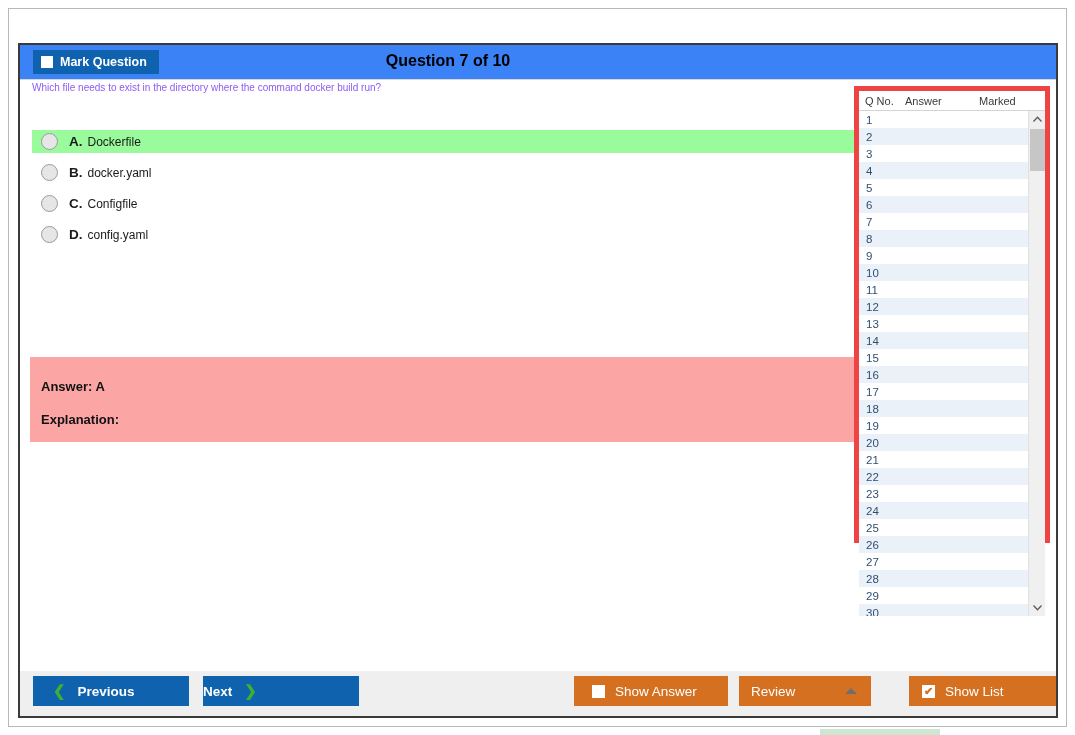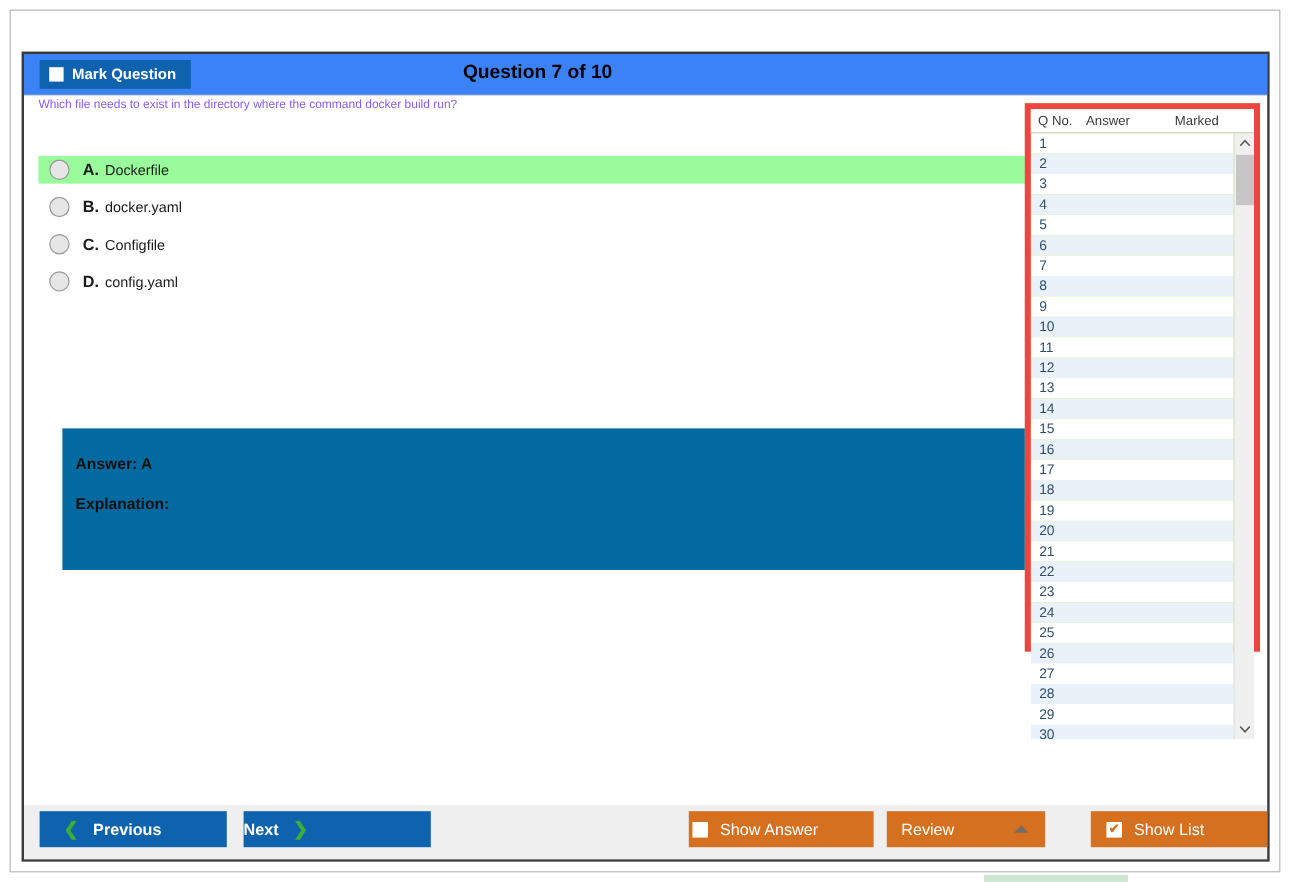--- a/index.html
+++ b/index.html
@@ -147,23 +147,23 @@
     color: #1a1a1a;
     margin-right: 5px;
   }
   .opt-text {
     font-size: 12px;
     color: #1a1a1a;
   }
 
   .answer-panel {
     position: absolute;
-    left: 32px; top: 277px;
-    width: 830px; height: 118px;
-    background: #0369a1;
+    left: 10px; top: 277px;
+    width: 830px; height: 85px;
+    background: #fca5a5;
     padding: 22px 0 0 11px;
   }
   .answer-line {
     font-size: 13px;
     font-weight: bold;
     color: #111111;
     margin-bottom: 18px;
   }
 
   
@@ -264,21 +264,21 @@
     padding-right: 20px;
   }
   .chev { color: #3cb034; font-size: 15px; font-weight: bold; }
   .chev.left { margin-right: 12px; }
   .chev.right { margin-left: 12px; }
 
   .btn-show-answer {
     left: 554px; top: 5px;
     width: 154px; height: 30px;
     background: #d4701f;
-    padding-left: 3px;
+    padding-left: 18px;
   }
   .btn-review {
     left: 719px; top: 5px;
     width: 132px; height: 30px;
     background: #d4701f;
     padding-left: 12px;
     justify-content: space-between;
     padding-right: 14px;
   }
   .btn-show-list {

